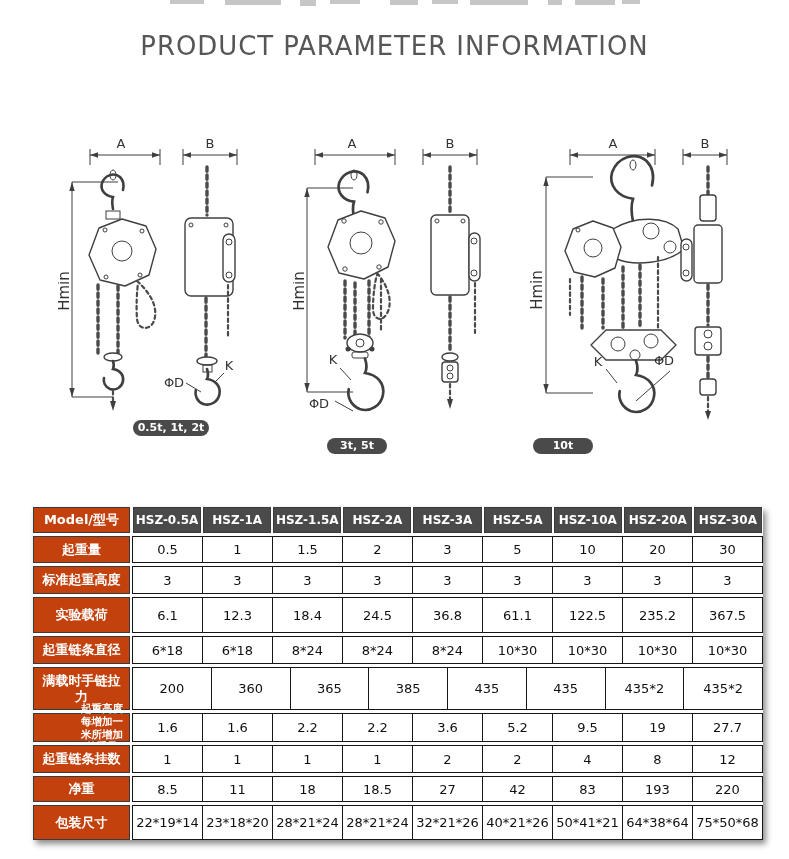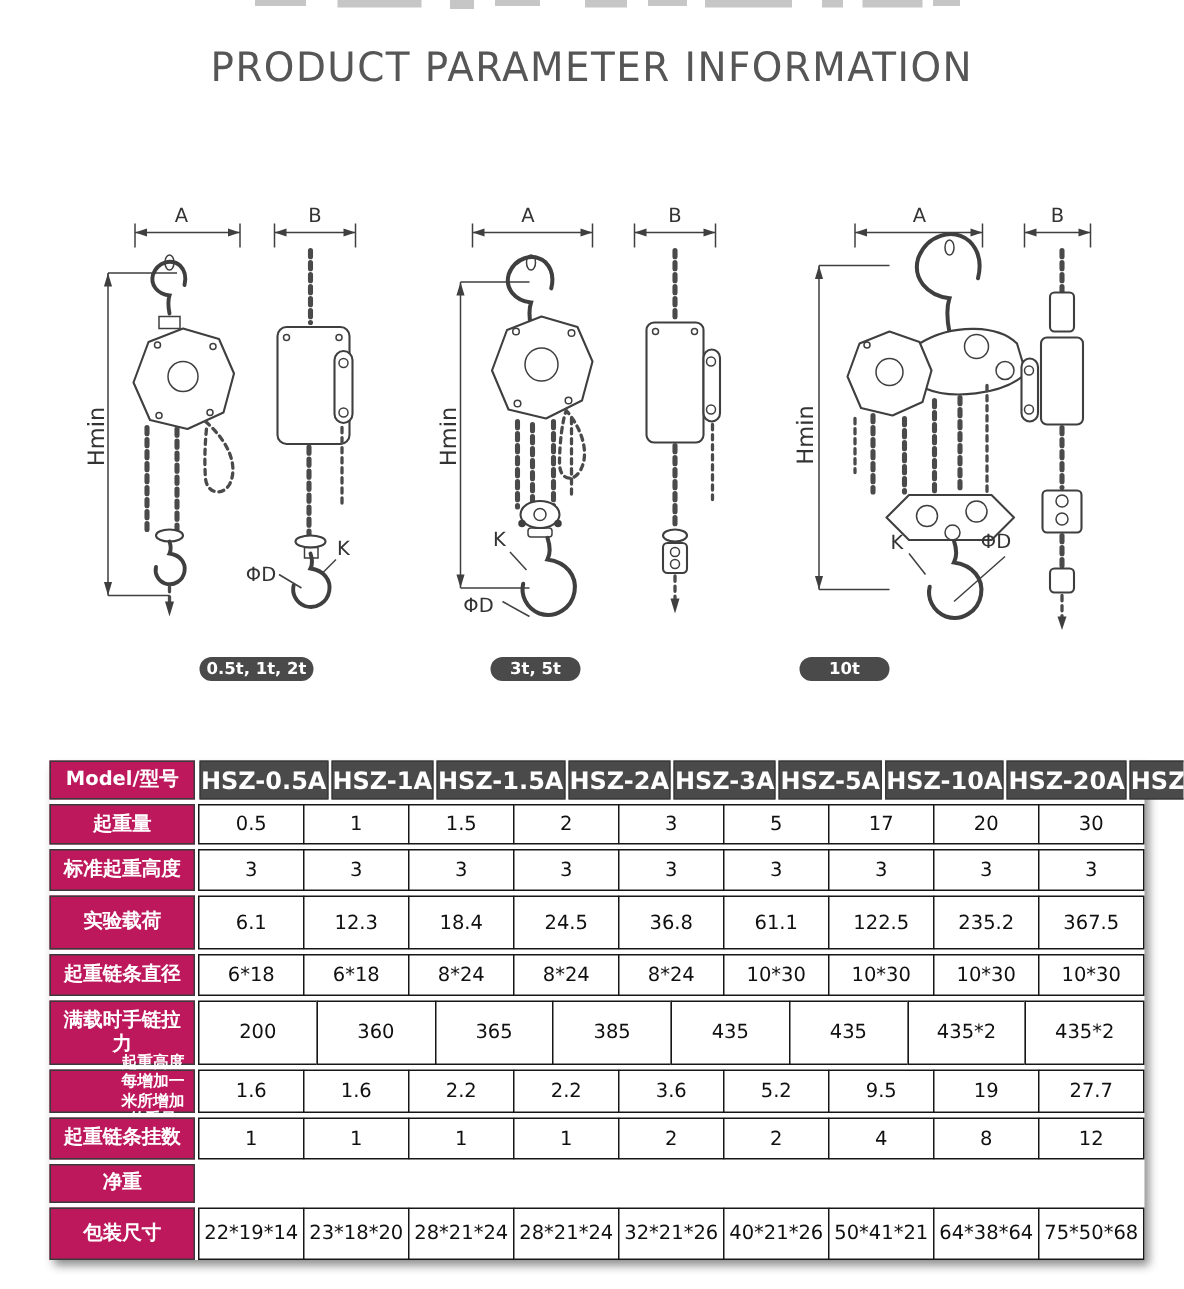--- a/index.html
+++ b/index.html
@@ -20,28 +20,28 @@
   .ch{fill:none;stroke:#4a4a4a;stroke-width:3.4;stroke-dasharray:4.2 3.8;stroke-linecap:round;}
   .cht{fill:none;stroke:#4a4a4a;stroke-width:2.2;stroke-dasharray:3.5 3.2;stroke-linecap:round;}
   .hk{fill:none;stroke:#3f3f3f;stroke-linecap:round;}
   .pill{position:absolute;height:16px;line-height:16px;background:#4a4a4a;border-radius:8px;
         color:#fff;font-size:11px;font-weight:bold;text-align:center;}
   
   .spec{position:absolute;left:33px;top:507px;width:730px;background:#fff;
         box-shadow:3px 4px 6px rgba(0,0,0,.45);}
   .trow{display:flex;margin-top:3px;}
   .trow:first-child{margin-top:0;}
-  .lblcell{flex:0 0 97px;width:97px;background:#be185d;border:1px solid #3a3a3a;color:#fff;
+  .lblcell{flex:0 0 97px;width:97px;background:#c2410c;border:1px solid #3a3a3a;color:#fff;
            display:flex;align-items:center;justify-content:center;text-align:center;
            font-size:13px;font-weight:bold;line-height:1.2;box-sizing:border-box;padding:0 3px;}
   .trow.small .lblcell{font-size:10.5px;padding-left:44px;}
   .gridh,.gridd{flex:1;display:flex;margin-left:2px;}
   .hcol{flex:1;padding:0 1px;box-sizing:border-box;display:flex;}
   .hcell{flex:1;background:#4a4a4a;border:1px solid #3a3a3a;color:#fff;display:flex;
-         align-items:center;justify-content:center;font-size:16px;font-weight:bold;
+         align-items:center;justify-content:center;font-size:12px;font-weight:bold;
          box-sizing:border-box;white-space:nowrap;}
   .dcell{flex:1;background:#fff;border:1px solid #161616;margin-left:-1px;display:flex;
          align-items:center;justify-content:center;font-size:13px;color:#101010;
          box-sizing:border-box;white-space:nowrap;}
   .dcell:first-child{margin-left:0;}
 </style>
 </head>
 <body>
 
 <div>
@@ -213,21 +213,21 @@
   <path class="ch" d="M190,152 V192"></path>
   <rect class="bd" x="177" y="194" width="26" height="28" rx="3"></rect>
   <circle class="dt" cx="190" cy="201" r="4"></circle>
     <circle class="dt" cx="190" cy="213" r="4"></circle>
   <path class="ch" d="M190,224 V246"></path>
   <rect class="bd" x="182" y="246" width="16" height="16" rx="3"></rect>
   <path class="cht" d="M190,264 V278"></path>
   <path class="fl" d="M187,278 h6 l-3,9 Z"></path>
 </svg>
 
-<div class="pill" style="left:133px;top:438px;width:76px">0.5t, 1t, 2t</div>
+<div class="pill" style="left:133px;top:420px;width:76px">0.5t, 1t, 2t</div>
 <div class="pill" style="left:327px;top:438px;width:60px">3t, 5t</div>
 <div class="pill" style="left:533px;top:438px;width:60px">10t</div>
 
 <div class="spec">
 
   <div class="trow" style="height:26px">
     <div class="lblcell">Model/型号</div>
     <div class="gridh">
       <div class="hcol">
           <div class="hcell">HSZ-0.5A</div>
@@ -261,21 +261,21 @@
 
   <div class="trow" style="height:27px">
     <div class="lblcell">起重量</div>
     <div class="gridd">
       <div class="dcell">0.5</div>
       <div class="dcell">1</div>
       <div class="dcell">1.5</div>
       <div class="dcell">2</div>
       <div class="dcell">3</div>
       <div class="dcell">5</div>
-      <div class="dcell">17</div>
+      <div class="dcell">10</div>
       <div class="dcell">20</div>
       <div class="dcell">30</div>
     </div>
   </div>
 
   <div class="trow" style="height:28px">
     <div class="lblcell">标准起重高度</div>
     <div class="gridd">
       <div class="dcell">3</div>
       <div class="dcell">3</div>
@@ -358,20 +358,31 @@
       <div class="dcell">2</div>
       <div class="dcell">2</div>
       <div class="dcell">4</div>
       <div class="dcell">8</div>
       <div class="dcell">12</div>
     </div>
   </div>
 
   <div class="trow" style="height:26px">
     <div class="lblcell">净重</div>
+    <div class="gridd">
+      <div class="dcell">8.5</div>
+      <div class="dcell">11</div>
+      <div class="dcell">18</div>
+      <div class="dcell">18.5</div>
+      <div class="dcell">27</div>
+      <div class="dcell">42</div>
+      <div class="dcell">83</div>
+      <div class="dcell">193</div>
+      <div class="dcell">220</div>
+    </div>
   </div>
 
   <div class="trow" style="height:35px">
     <div class="lblcell">包装尺寸</div>
     <div class="gridd">
       <div class="dcell">22*19*14</div>
       <div class="dcell">23*18*20</div>
       <div class="dcell">28*21*24</div>
       <div class="dcell">28*21*24</div>
       <div class="dcell">32*21*26</div>

